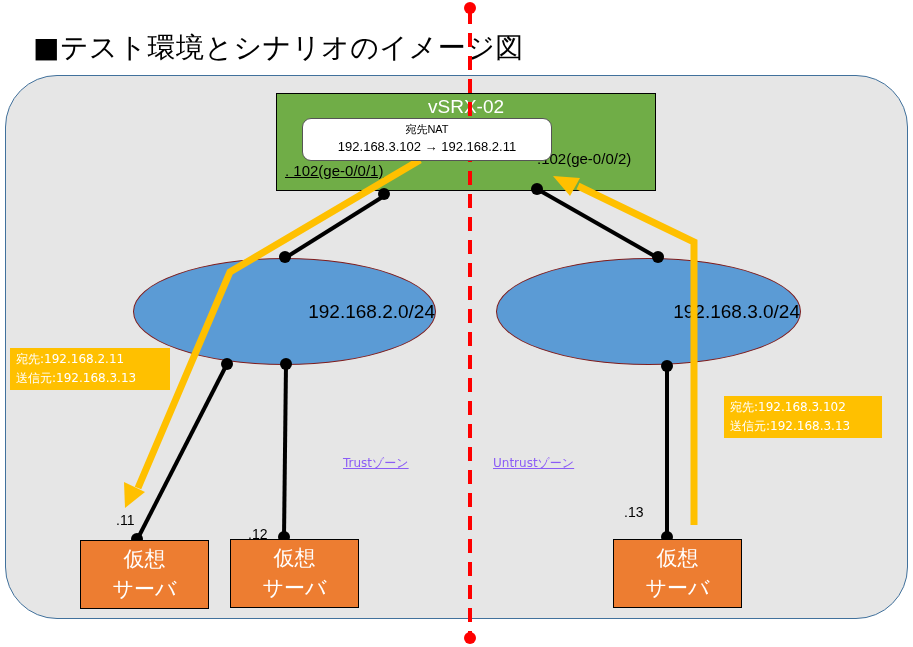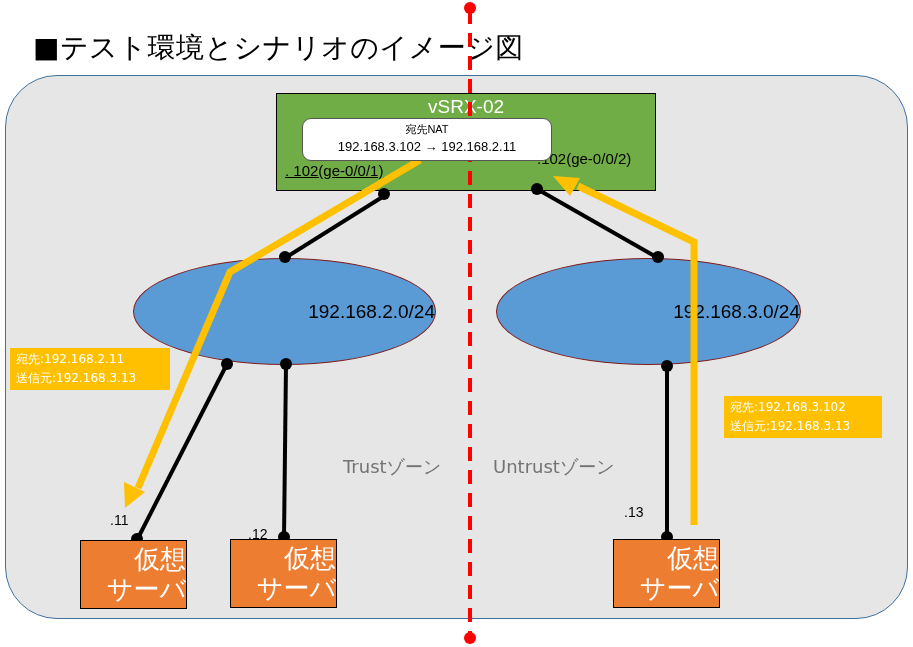--- a/index.html
+++ b/index.html
@@ -6,24 +6,24 @@
     body { width: 913px; height: 647px; position: relative; overflow: hidden; font-family: "DejaVu Sans", "Liberation Sans", sans-serif; }
     .title { position: absolute; left: 17px; top: 29px; font-size: 28px; color: #000; letter-spacing: 0.5px; white-space: nowrap; margin-left: 16px; }
     .zone-bg { position: absolute; left: 5px; top: 75px; width: 903px; height: 544px; background: #e6e6e6; border: 1.5px solid #41719c; border-radius: 52px; box-sizing: border-box; }
     .router { position: absolute; left: 276px; top: 93px; width: 380px; height: 98px; background: #70ad47; border: 1px solid #000; box-sizing: border-box; }
     .router-name { position: absolute; left: 0; right: 0; top: 2px; text-align: center; color: #ffffff; font-size: 19px; font-family: "Liberation Sans", sans-serif; }
     .port { position: absolute; font-size: 15px; color: #000; font-family: "Liberation Sans", sans-serif; white-space: nowrap; }
     .nat-box { position: absolute; left: 302px; top: 118px; width: 250px; height: 43px; background: #fff; border: 1px solid #555; border-radius: 9px; box-sizing: border-box; text-align: center; font-family: "Liberation Sans", sans-serif; }
     .nat-title { font-size: 11px; margin-top: 3px; color: #000; }
     .nat-rule { font-size: 13px; color: #000; margin-top: 2px; }
     .net { position: absolute; display: flex; align-items: center; justify-content: flex-end; color: #000000; font-size: 19px; font-family: "Liberation Sans", sans-serif; background: #5b9bd5; border: 1px solid #7f1d1d; border-radius: 50%; box-sizing: border-box; }
-    .server { position: absolute; width: 107px; height: 69px; background: #ed7d31; border: 1px solid #000; box-sizing: border-box; color: #fff; font-size: 26px; text-align: right; line-height: 30px; padding-top: 3px; }
+    .server { position: absolute; width: 129px; height: 69px; background: #ed7d31; border: 1px solid #000; box-sizing: border-box; color: #fff; font-size: 21px; text-align: center; line-height: 30px; padding-top: 3px; }
     .host { position: absolute; font-size: 14px; color: #000; font-family: "Liberation Sans", sans-serif; }
     .pkt { position: absolute; background: #ffc000; color: #fff; font-size: 12px; line-height: 19px; padding: 2px 6px; box-sizing: border-box; white-space: nowrap; }
-    .zone-label { position: absolute; color: #737373; font-size: 18px; white-space: nowrap; }
+    .zone-label { position: absolute; color: #8b5cf6; font-size: 12px; white-space: nowrap; text-decoration: underline; }
     svg.overlay { position: absolute; left: 0; top: 0; }
   </style>
 </head>
 <body>
 
 <div class="title">■テスト環境とシナリオのイメージ図</div>
 
 <div class="zone-bg"></div>
 
 <div class="router">
@@ -82,21 +82,21 @@
   <div>送信元:192.168.3.13</div>
 </div>
 <div class="pkt" style="left:724px; top:380px; width:158px;margin-top:16px;">
   <div>宛先:192.168.3.102</div>
   <div>送信元:192.168.3.13</div>
 </div>
 
 <div class="zone-label" style="left:343px; top:455px;">Trustゾーン</div>
 <div class="zone-label" style="left:493px; top:455px;">Untrustゾーン</div>
 
-<div class="host" style="left:110px; top:512px;">.11</div>
+<div class="host" style="left:116px; top:512px;">.11</div>
 <div class="host" style="left:248px; top:526px;">.12</div>
 <div class="host" style="left:624px; top:504px;">.13</div>
 
 <div class="server" style="left:80px; top:540px;">
   <div>仮想</div>
   <div>サーバ</div>
 </div>
 <div class="server" style="left:230px; top:539px;">
   <div>仮想</div>
   <div>サーバ</div>

